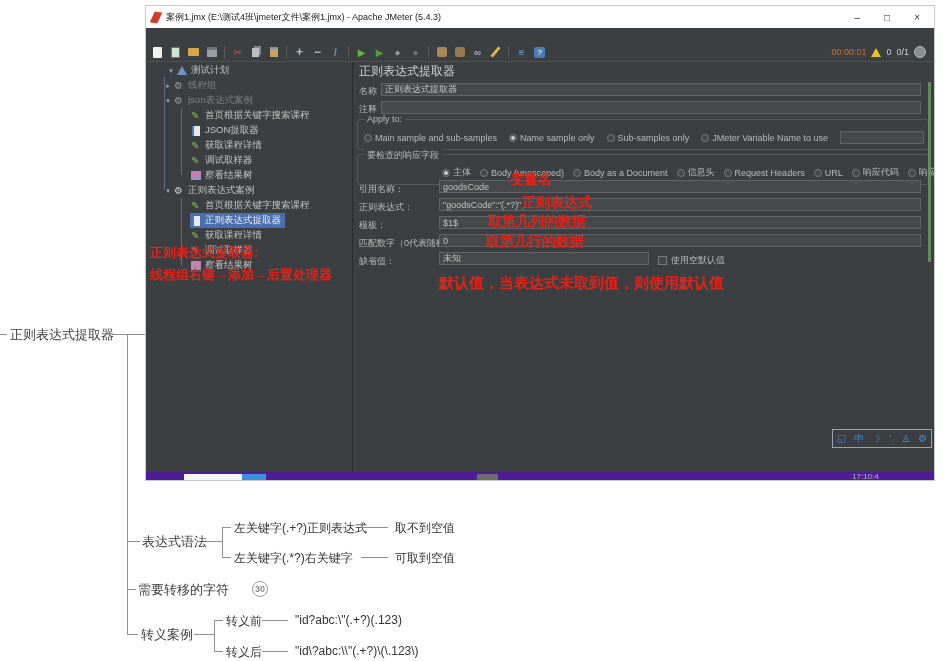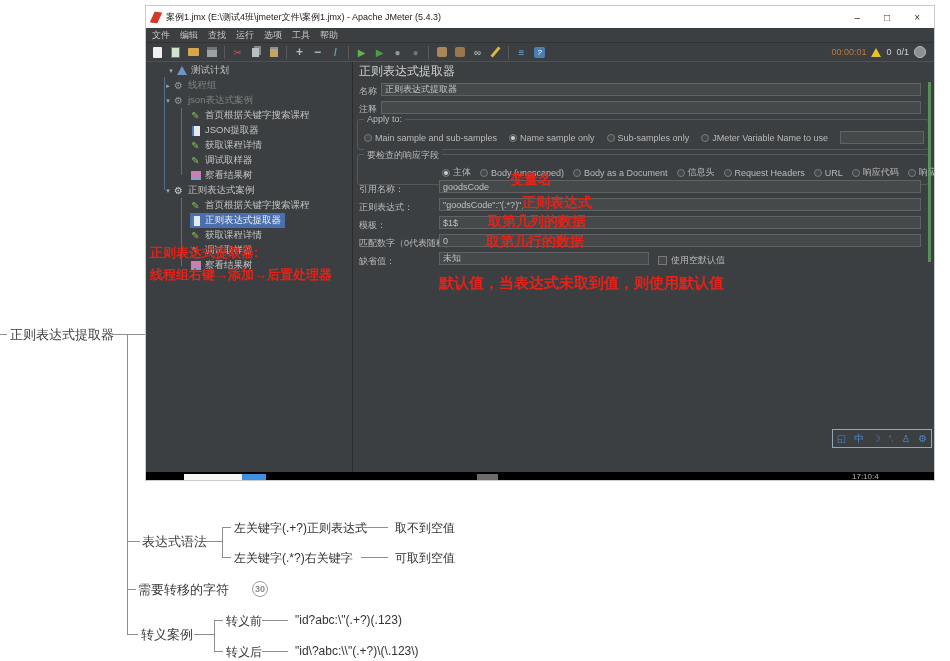--- a/index.html
+++ b/index.html
@@ -50,21 +50,21 @@
   .rad{display:inline-flex;align-items:center;gap:3px;font-size:9px;color:#b9b9b9;white-space:nowrap;}
   .rb{width:8px;height:8px;border:1px solid #7a7a7a;border-radius:50%;background:#44484a;
       display:inline-flex;align-items:center;justify-content:center;flex:0 0 auto;}
   .rb .dot{width:4px;height:4px;border-radius:50%;background:transparent;}
   .sel .rb .dot{background:#cfcfcf;}
   .cb{width:9px;height:9px;border:1px solid #7a7a7a;background:#44484a;display:inline-block;flex:0 0 auto;}
   .ann{position:absolute;color:#e2231a;font-weight:bold;white-space:nowrap;}
   .imebar{position:absolute;left:686px;top:423px;width:100px;height:19px;border:1px solid #93a7bb;
           background:#3c3f41;display:flex;align-items:center;justify-content:space-around;
           color:#4a86c8;font-size:10px;}
-  .taskstrip{position:absolute;left:0;top:466px;width:100%;height:10px;background:#000000;}
+  .taskstrip{position:absolute;left:0;top:466px;width:100%;height:10px;background:#4c1d95;}
   .scrollgreen{position:absolute;width:3px;background:#5f9e5f;opacity:.85;}
 </style>
 </head>
 <body>
 
 <div class="stage">
 
   <div class="mmtext" style="left:10px;top:326px;">正则表达式提取器</div>
   <i class="ln" style="left:0;top:334px;width:7px;height:1px;"></i>
   <i class="ln" style="left:112px;top:334px;width:33px;height:1px;"></i>
@@ -105,29 +105,20 @@
     <div class="titlebar">
       <span class="wicon"></span>
       <span>案例1.jmx (E:\测试4班\jmeter文件\案例1.jmx) - Apache JMeter (5.4.3)</span>
       <span class="wctrl">
         <span>–</span>
         <span>□</span>
         <span>×</span>
       </span>
     </div>
 
-    <div class="menubar">
-      <span>文件</span>
-      <span>编辑</span>
-      <span>查找</span>
-      <span>运行</span>
-      <span>选项</span>
-      <span>工具</span>
-      <span>帮助</span>
-    </div>
 
     <div class="toolbar">
       <span class="tb">
           <i style="width:9px;height:11px;background:#f0f0f0;border-radius:1px;"></i>
         </span>
       <span class="tb">
           <i style="width:9px;height:11px;background:#cfe3cf;border:1px solid #4c8a4c;"></i>
         </span>
       <span class="tb">
           <i style="width:11px;height:8px;background:#d7a54a;border-radius:1px;"></i>

